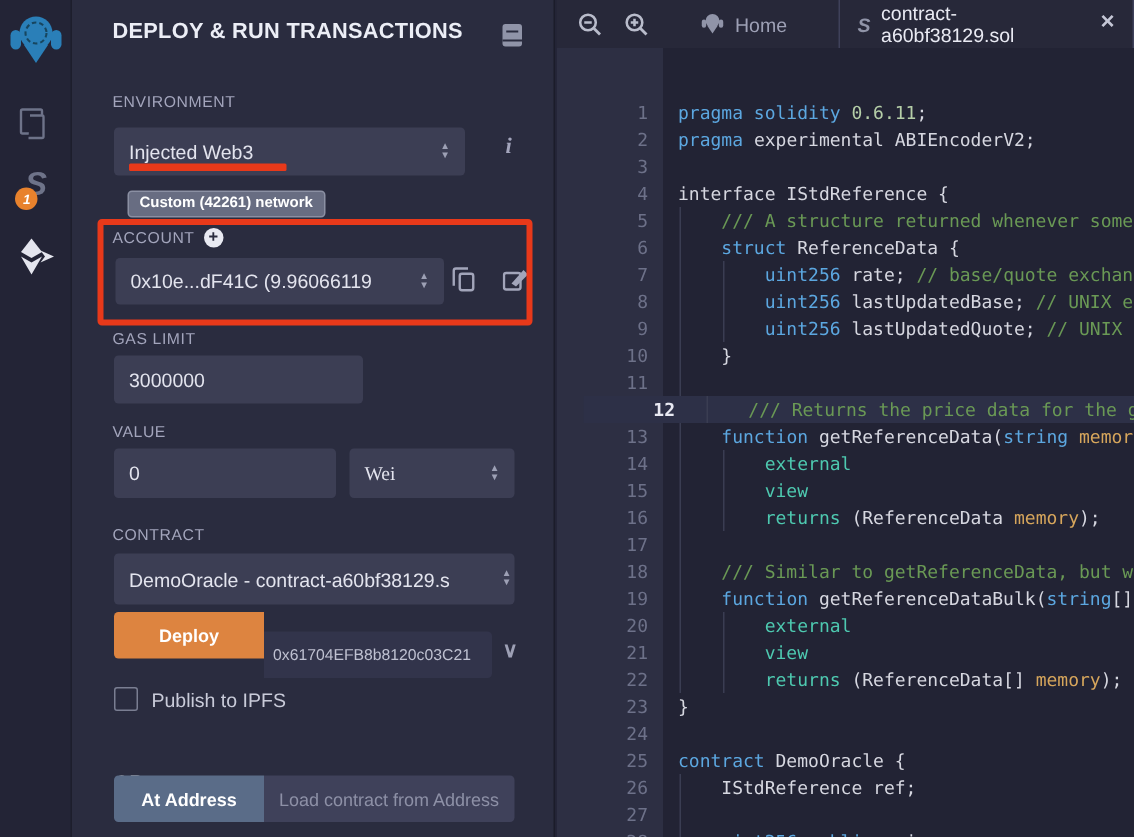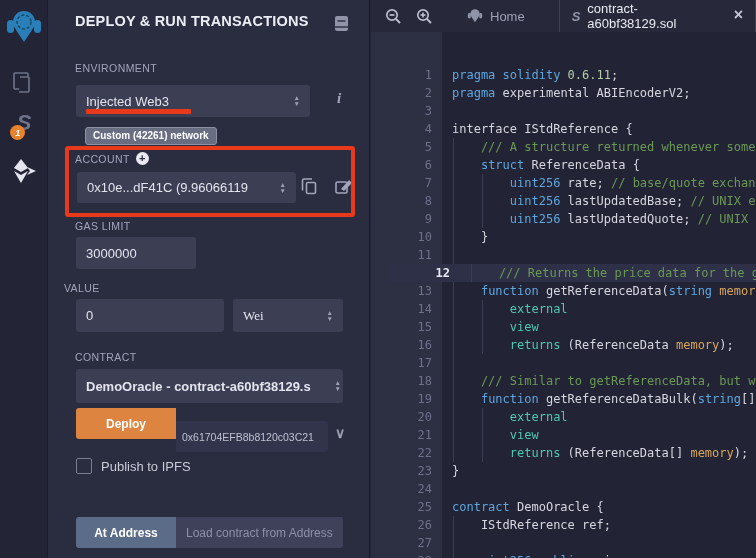--- a/index.html
+++ b/index.html
@@ -168,35 +168,35 @@
     </span>
     <span class="icon-btn" style="left:287px; top:178px;">
       <svg width="18" height="17" viewBox="0 0 18 17">
         <rect x="1" y="4" width="11" height="11" rx="1.5" fill="none" stroke="#a2a5ba" stroke-width="1.6"></rect>
         <path d="M6 11 L14 2 L17 5 L9 13 Z" fill="#a2a5ba"></path>
       </svg>
     </span>
     <div class="red-box"></div>
 
     <span class="label" style="left:27px; top:220px;">GAS LIMIT</span>
-    <input class="textinput" style="left: 28px; top: 237px; width: 120px; height: 32px;" value="3000000">
-
-    <span class="label" style="left:16px; top:282px;">VALUE</span>
+    <input class="textinput" style="left: 28px; top: 237px; width: 166px; height: 32px;" value="3000000">
+
+    <span class="label" style="left:27px; top:282px;">VALUE</span>
     <input class="textinput" style="left: 28px; top: 299px; width: 148px; height: 33px;" value="0">
     <div class="selectbox" style="left:185px; top:299px; width:110px; height:33px;font-family:Liberation Serif, serif;">
       <span>Wei</span>
       <span class="sort-arrows">
           <span>▲</span>
           <span>▼</span>
         </span>
     </div>
 
     <span class="label" style="left:27px; top:351px;">CONTRACT</span>
     <div class="selectbox" style="left:28px; top:369px; width:267px; height:34px; padding-right:2px;">
-      <span style="overflow:hidden; white-space:nowrap; flex:1;font-weight:bold;">DemoOracle - contract-a60bf38129.s</span>
+      <span style="overflow:hidden; white-space:nowrap; flex:1;">DemoOracle - contract-a60bf38129.s</span>
       <span class="sort-arrows">
           <span>▲</span>
           <span>▼</span>
         </span>
     </div>
 
     <button class="deploy-btn">Deploy</button>
     <input class="deploy-arg" value="0x61704EFB8b8120c03C21" style="">
     <button class="chevron">∨</button>
 

